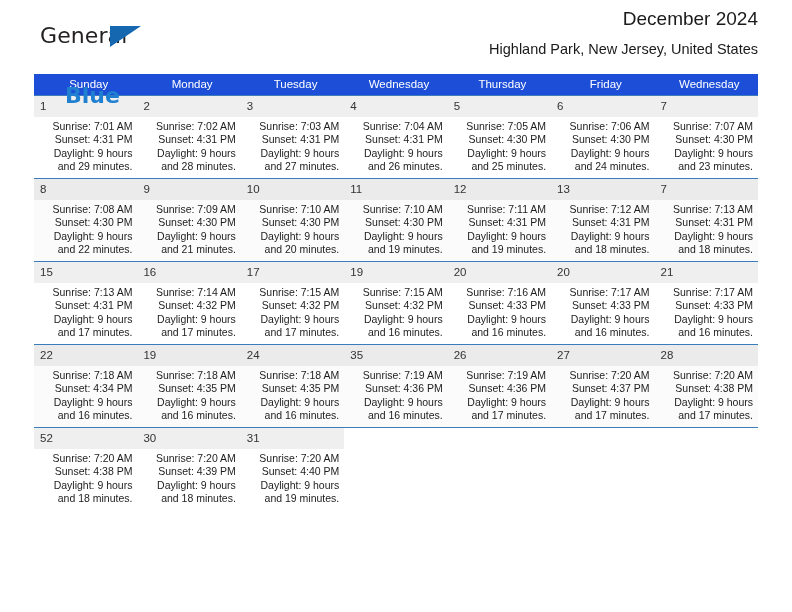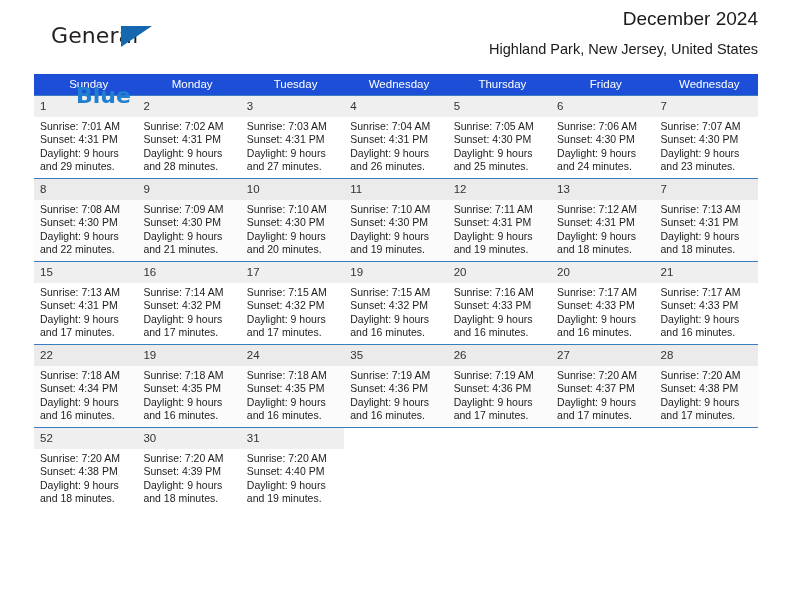--- a/index.html
+++ b/index.html
@@ -22,21 +22,21 @@
     padding: 0 34px;
   }
 
   
   .header {
     position: relative;
     height: 74px;
   }
   .logo {
     position: absolute;
-    left: 17px;
+    left: 6px;
     top: 23px;
     width: 120px;
     height: 48px;
   }
   .logo-general {
     position: absolute;
     left: 0;
     top: 0;
     font-size: 22px;
     letter-spacing: 0.1px;
@@ -118,20 +118,21 @@
     color: #333333;
     padding: 4px 0 4px 6px;
     background: #efefef;
     line-height: 13px;
   }
   tr.alt .daynum {
     background: #ebebeb;
   }
   .cellbody {
     padding: 3px 5px 0 6px;
+    text-align: right;
   }
   .cellbody div {
     font-size: 10.5px;
     line-height: 13.4px;
     color: #1c1c1c;
     white-space: nowrap;
   }
   td.empty .daynum {
     background: transparent;
   }

